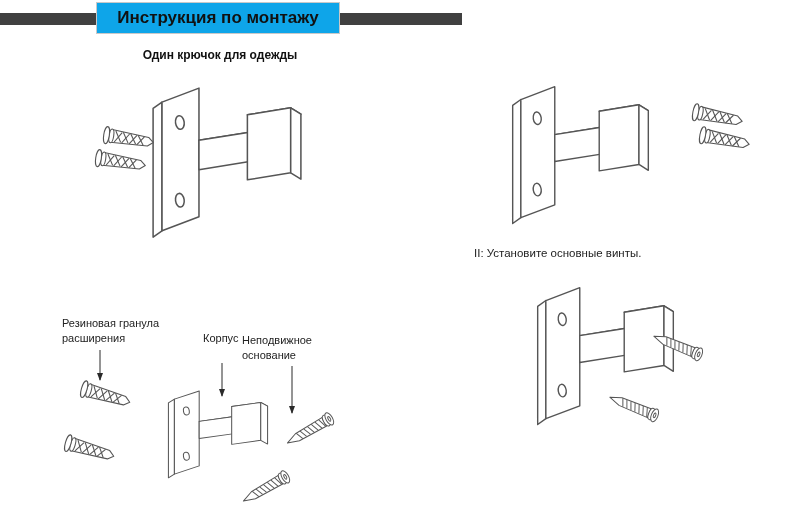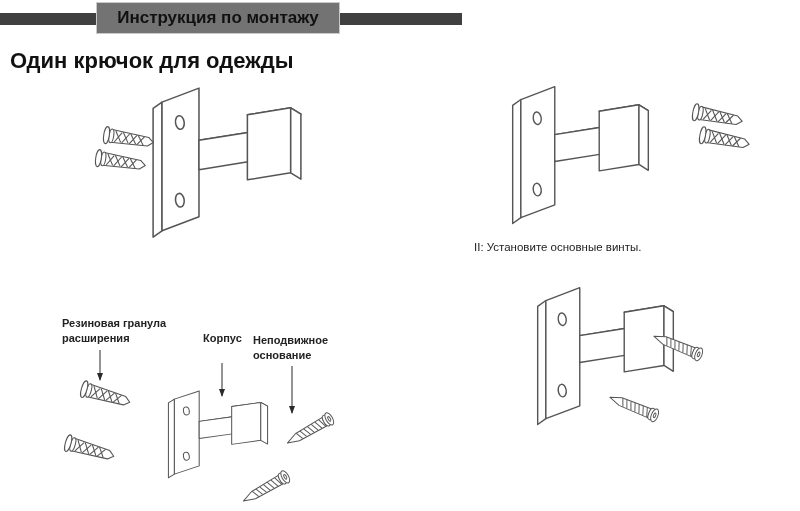--- a/index.html
+++ b/index.html
@@ -4,32 +4,32 @@
 <style>
   html,body{margin:0;padding:0;background:#fff;}
   .page{
     position:relative;width:800px;height:511px;background:#ffffff;overflow:hidden;
     font-family:"Liberation Sans", sans-serif;color:#1a1a1a;
   }
   .abs{position:absolute;}
   .header-bar{position:absolute;left:0;top:13px;width:462px;height:12px;background:#404040;}
   .header-title{
     position:absolute;left:96px;top:2px;width:242px;height:30px;line-height:30px;
-    background:#737373;border:1px solid #c9c9c9;text-align:center;
+    background:#0ea5e9;border:1px solid #c9c9c9;text-align:center;
     font-size:17px;font-weight:bold;color:#111;
   }
   .subtitle{
-    position:absolute;left:10px;top:48px;width:420px;
-    font-size:22px;font-weight:bold;color:#111;
+    position:absolute;left:10px;top:48px;width:420px;text-align:center;
+    font-size:12px;font-weight:bold;color:#111;
   }
   .step-text{
     position:absolute;font-size:11.5px;line-height:1.65;color:#222;
   }
   .part-label{
-    position:absolute;font-size:11px;line-height:1.35;color:#222;font-weight:bold;
+    position:absolute;font-size:11px;line-height:1.35;color:#222;
   }
   svg.draw{overflow:visible;}
 </style>
 </head>
 <body>
 
 <div class="page">
 
   <svg width="0" height="0" style="position:absolute" aria-hidden="true">
     <defs>
@@ -89,21 +89,21 @@
   </svg>
   <svg class="abs draw" style="left:103px;top:127px;transform:rotate(9deg)" width="56" height="24" viewBox="0 -11 52 22">
     <use href="#dowel-shape"></use>
   </svg>
   <svg class="abs draw" style="left:95px;top:150px;transform:rotate(9deg)" width="56" height="24" viewBox="0 -11 52 22">
     <use href="#dowel-shape"></use>
   </svg>
 
   <div class="part-label" style="left:62px;top:316px;width:125px">Резиновая гранула расширения</div>
   <div class="part-label" style="left:203px;top:331px;width:60px">Корпус</div>
-  <div class="part-label" style="left:253px;top:333px;width:78px">Неподвижное основание</div>
+  <div class="part-label" style="left:242px;top:333px;width:78px">Неподвижное основание</div>
 
   <svg class="abs draw" style="left:0;top:310px" width="340" height="180" viewBox="0 0 340 180">
     <line x1="100" y1="40" x2="100" y2="70" stroke="#2a2a2a" stroke-width="1" marker-end="url(#arrow-head)"></line>
     <line x1="222" y1="53" x2="222" y2="86" stroke="#2a2a2a" stroke-width="1" marker-end="url(#arrow-head)"></line>
     <line x1="292" y1="56" x2="292" y2="103" stroke="#2a2a2a" stroke-width="1" marker-end="url(#arrow-head)"></line>
   </svg>
 
   <svg class="abs draw" style="left:80px;top:384px;transform:rotate(16deg)" width="56" height="24" viewBox="0 -11 52 22">
     <use href="#dowel-shape"></use>
   </svg>
@@ -126,21 +126,21 @@
   <svg class="abs draw" style="left:508px;top:82px" width="145" height="145" viewBox="26 12 124 124">
     <use href="#hook-shape"></use>
   </svg>
   <svg class="abs draw" style="left:692px;top:105px;transform:rotate(11deg)" width="56" height="24" viewBox="0 -11 52 22">
     <use href="#dowel-shape"></use>
   </svg>
   <svg class="abs draw" style="left:699px;top:128px;transform:rotate(11deg)" width="56" height="24" viewBox="0 -11 52 22">
     <use href="#dowel-shape"></use>
   </svg>
 
-  <div class="step-text" style="left:474px;top:238px;width:324px">II: Установите основные винты.</div>
+  <div class="step-text" style="left:474px;top:244px;width:324px">II: Установите основные винты.</div>
 
   <svg class="abs draw" style="left:533px;top:283px" width="145" height="145" viewBox="26 12 124 124">
     <use href="#hook-shape"></use>
   </svg>
   <svg class="abs draw" style="left:648px;top:336px;transform:rotate(22deg)" width="60" height="20" viewBox="-2 -10 62 20">
     <use href="#screw-shape"></use>
   </svg>
   <svg class="abs draw" style="left:604px;top:397px;transform:rotate(22deg)" width="60" height="20" viewBox="-2 -10 62 20">
     <use href="#screw-shape"></use>
   </svg>

